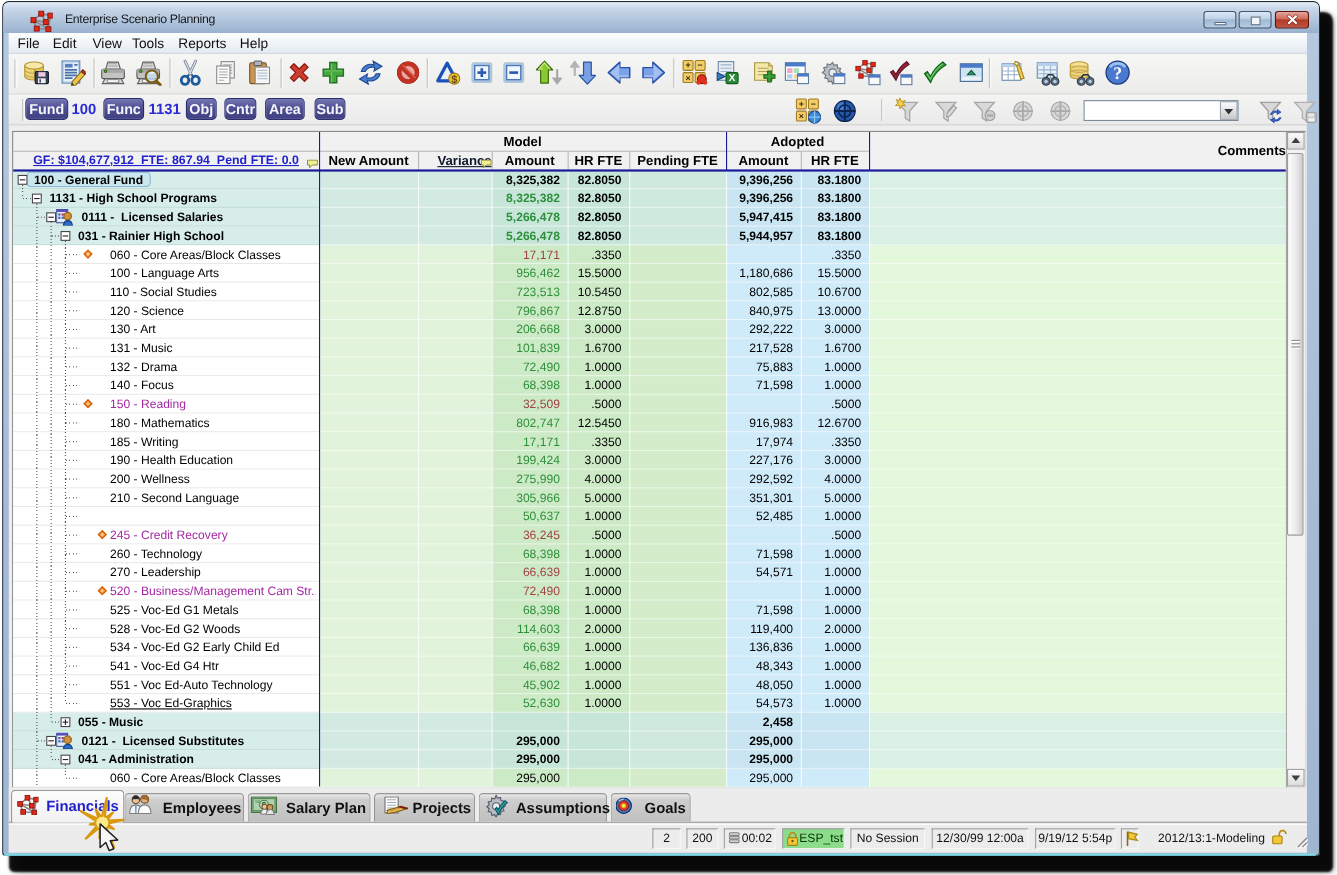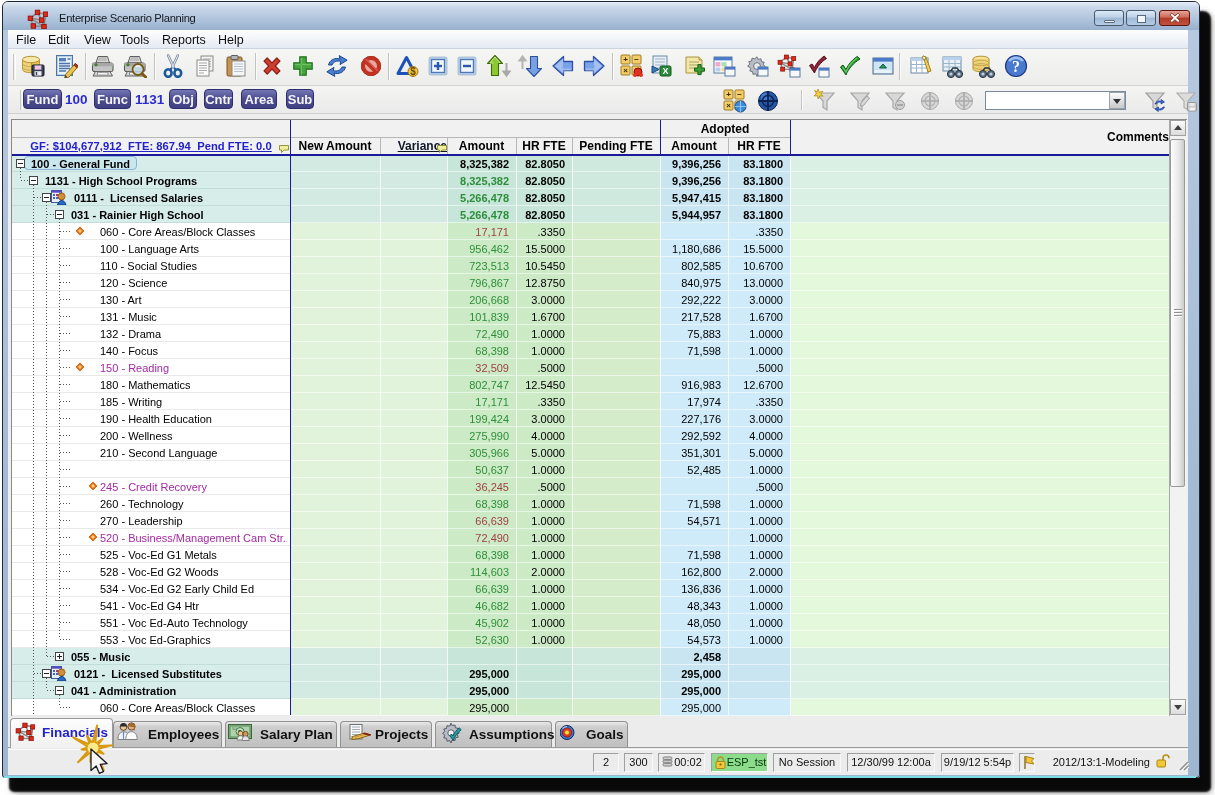--- a/index.html
+++ b/index.html
@@ -338,20 +338,21 @@
       <rect x="15.5" y="14" width="5" height="3" fill="#e8e8e8"></rect>
       <rect x="15.5" y="18.5" width="5.5" height="3" fill="#f0f0f0"></rect>
     </svg>
     <div style="position:absolute;left:985px;top:91px;width:141px;height:19px;background:#fff;border:1px solid #7a8a9a;">
       <div style="position:absolute;left:123px;top:0px;width:16px;height:17px;background:linear-gradient(#fdfdfd,#dcdcdc 60%,#c8c8c8);border:1px solid #9aa4ae;"><svg width="14" height="15">
           <path d="M3 6l4 5 4-5z" fill="#303030"></path>
         </svg></div>
     </div>
     <div style="position:absolute;left:11px;top:119px;width:1176px;height:597px;background:#f1f1f1;border:1px solid #8a8a8a;"></div>
     <div style="position:absolute;left:12px;top:137px;width:278px;height:17px;text-align:center;font:bold 11.2px 'Liberation Sans';color:#2222cc;padding-top:3px;letter-spacing:0.05px;"><span style="text-decoration:underline">GF: $104,677,912&nbsp; FTE: 867.94&nbsp; Pend FTE: 0.0</span></div>
+    <div style="position:absolute;left:290px;top:122px;width:370px;height:15px;text-align:center;font:bold 12px 'Liberation Sans';color:#000;">Model</div>
     <div style="position:absolute;left:660px;top:122px;width:130px;height:15px;text-align:center;font:bold 12px 'Liberation Sans';color:#000;">Adopted</div>
     <div style="position:absolute;left:790px;top:130px;width:379px;height:15px;text-align:right;font:bold 12px 'Liberation Sans';color:#000;">Comments</div>
     <div style="position:absolute;left:290px;top:139px;width:90px;text-align:center;font:bold 12px 'Liberation Sans';color:#000;">New Amount</div>
     <div style="position:absolute;left:380px;top:139px;width:67px;text-align:right;font:bold 12px 'Liberation Sans';color:#0f172a;text-decoration:underline;">Variance</div>
     <div style="position:absolute;left:447px;top:139px;width:69px;text-align:center;font:bold 12px 'Liberation Sans';color:#000;">Amount</div>
     <div style="position:absolute;left:516px;top:139px;width:56px;text-align:center;font:bold 12px 'Liberation Sans';color:#000;">HR FTE</div>
     <div style="position:absolute;left:572px;top:139px;width:88px;text-align:center;font:bold 12px 'Liberation Sans';color:#000;">Pending FTE</div>
     <div style="position:absolute;left:660px;top:139px;width:68px;text-align:center;font:bold 12px 'Liberation Sans';color:#000;">Amount</div>
     <div style="position:absolute;left:728px;top:139px;width:62px;text-align:center;font:bold 12px 'Liberation Sans';color:#000;">HR FTE</div>
     <div style="position:absolute;left:12px;top:137px;width:778px;height:1px;background:#b8b8b8;"></div>
@@ -773,21 +774,21 @@
     <div style="position:absolute;left:447px;top:563px;width:69px;height:17px;background:#cdeac6;"></div>
     <div style="position:absolute;left:516px;top:563px;width:56px;height:17px;background:#cdeac6;"></div>
     <div style="position:absolute;left:572px;top:563px;width:88px;height:17px;background:#d4ecca;"></div>
     <div style="position:absolute;left:660px;top:563px;width:68px;height:17px;background:#cfeaf9;"></div>
     <div style="position:absolute;left:728px;top:563px;width:62px;height:17px;background:#cfeaf9;"></div>
     <div style="position:absolute;left:790px;top:563px;width:379px;height:17px;background:#e4f8dc;"></div>
     <div style="position:absolute;left:12px;top:579px;width:278px;height:1px;background:#e9e9e9;"></div>
     <div style="position:absolute;left:290px;top:579px;width:879px;height:1px;background:rgba(255,255,255,0.55);"></div>
     <div style="position:absolute;left:389px;top:566px;width:120px;text-align:right;font:11px 'Liberation Sans';color:#2d8f3a;">114,603</div>
     <div style="position:absolute;left:445px;top:566px;width:120px;text-align:right;font:11px 'Liberation Sans';color:#000;">2.0000</div>
-    <div style="position:absolute;left:601px;top:566px;width:120px;text-align:right;font:11px 'Liberation Sans';color:#000;">162,800</div>
+    <div style="position:absolute;left:601px;top:566px;width:120px;text-align:right;font:11px 'Liberation Sans';color:#000;">119,400</div>
     <div style="position:absolute;left:663px;top:566px;width:120px;text-align:right;font:11px 'Liberation Sans';color:#000;">2.0000</div>
     <div style="position:absolute;left:100px;top:566px;width:187px;overflow:hidden;font:11px 'Liberation Sans';color:#000;white-space:nowrap;">528 - Voc-Ed G2 Woods</div>
     <div style="position:absolute;left:12px;top:580px;width:278px;height:17px;background:#ffffff;"></div>
     <div style="position:absolute;left:290px;top:580px;width:90px;height:17px;background:#e2f3db;"></div>
     <div style="position:absolute;left:380px;top:580px;width:67px;height:17px;background:#e2f3db;"></div>
     <div style="position:absolute;left:447px;top:580px;width:69px;height:17px;background:#cdeac6;"></div>
     <div style="position:absolute;left:516px;top:580px;width:56px;height:17px;background:#cdeac6;"></div>
     <div style="position:absolute;left:572px;top:580px;width:88px;height:17px;background:#d4ecca;"></div>
     <div style="position:absolute;left:660px;top:580px;width:68px;height:17px;background:#cfeaf9;"></div>
     <div style="position:absolute;left:728px;top:580px;width:62px;height:17px;background:#cfeaf9;"></div>
@@ -839,21 +840,21 @@
     <div style="position:absolute;left:572px;top:631px;width:88px;height:17px;background:#d4ecca;"></div>
     <div style="position:absolute;left:660px;top:631px;width:68px;height:17px;background:#cfeaf9;"></div>
     <div style="position:absolute;left:728px;top:631px;width:62px;height:17px;background:#cfeaf9;"></div>
     <div style="position:absolute;left:790px;top:631px;width:379px;height:17px;background:#e4f8dc;"></div>
     <div style="position:absolute;left:12px;top:647px;width:278px;height:1px;background:#e9e9e9;"></div>
     <div style="position:absolute;left:290px;top:647px;width:879px;height:1px;background:rgba(255,255,255,0.55);"></div>
     <div style="position:absolute;left:389px;top:634px;width:120px;text-align:right;font:11px 'Liberation Sans';color:#2d8f3a;">52,630</div>
     <div style="position:absolute;left:445px;top:634px;width:120px;text-align:right;font:11px 'Liberation Sans';color:#000;">1.0000</div>
     <div style="position:absolute;left:601px;top:634px;width:120px;text-align:right;font:11px 'Liberation Sans';color:#000;">54,573</div>
     <div style="position:absolute;left:663px;top:634px;width:120px;text-align:right;font:11px 'Liberation Sans';color:#000;">1.0000</div>
-    <div style="position:absolute;left:100px;top:634px;width:187px;overflow:hidden;font:11px 'Liberation Sans';color:#000;white-space:nowrap;">553 - Voc Ed-Graphics</div>
+    <div style="position:absolute;left:100px;top:634px;width:187px;overflow:hidden;font:11px 'Liberation Sans';color:#000;white-space:nowrap;text-decoration:underline;">553 - Voc Ed-Graphics</div>
     <div style="position:absolute;left:12px;top:648px;width:278px;height:17px;background:#d7ede9;"></div>
     <div style="position:absolute;left:290px;top:648px;width:90px;height:17px;background:#d3eae3;"></div>
     <div style="position:absolute;left:380px;top:648px;width:67px;height:17px;background:#d3eae3;"></div>
     <div style="position:absolute;left:447px;top:648px;width:69px;height:17px;background:#c7e6d9;"></div>
     <div style="position:absolute;left:516px;top:648px;width:56px;height:17px;background:#c7e6d9;"></div>
     <div style="position:absolute;left:572px;top:648px;width:88px;height:17px;background:#cfe9de;"></div>
     <div style="position:absolute;left:660px;top:648px;width:68px;height:17px;background:#c8e5f1;"></div>
     <div style="position:absolute;left:728px;top:648px;width:62px;height:17px;background:#c8e5f1;"></div>
     <div style="position:absolute;left:790px;top:648px;width:379px;height:17px;background:#daf0e4;"></div>
     <div style="position:absolute;left:12px;top:664px;width:278px;height:1px;background:#c3ddd8;"></div>
@@ -1059,21 +1060,21 @@
       <path d="M9 13.5l3.2 5c1.6-4.4 4.4-8 8-10.8l-2-1.8c-2.8 2.2-4.8 4.8-6.3 8.1l-1.4-2z" fill="#2a9aa0" stroke="#0a5a60"></path>
     </svg>
     <svg style="position:absolute;left:560px;top:725px" width="15" height="15" viewBox="0 0 15 15">
       <circle cx="7" cy="7.5" r="7" fill="#3a78cc" stroke="#0e2a5a" stroke-width="1"></circle>
       <circle cx="7" cy="7.5" r="4.6" fill="#e03828" stroke="#8a1408" stroke-width="0.8"></circle>
       <circle cx="7" cy="7.5" r="2.1" fill="#f8e838" stroke="#b89818" stroke-width="0.6"></circle>
       <path d="M2.5 3.5A6 6 0 017 1.6" stroke="#9cc0ec" stroke-width="1.3" fill="none"></path>
     </svg>
     <div style="position:absolute;left:8px;top:749px;width:1180px;height:26px;background:#ececec;border-top:1px solid #fbfbfb;"></div>
     <div style="position:absolute;left:593px;top:753px;width:26px;height:19px;background:#ececec;border:1px solid;border-color:#9f9f9f #f8f8f8 #f8f8f8 #9f9f9f;font:11px 'Liberation Sans';color:#111;text-align:center;"><span style="position:relative;top:2px">2</span></div>
-    <div style="position:absolute;left:624px;top:753px;width:29px;height:19px;background:#ececec;border:1px solid;border-color:#9f9f9f #f8f8f8 #f8f8f8 #9f9f9f;font:11px 'Liberation Sans';color:#111;text-align:center;"><span style="position:relative;top:2px">300</span></div>
+    <div style="position:absolute;left:624px;top:753px;width:29px;height:19px;background:#ececec;border:1px solid;border-color:#9f9f9f #f8f8f8 #f8f8f8 #9f9f9f;font:11px 'Liberation Sans';color:#111;text-align:center;"><span style="position:relative;top:2px">200</span></div>
     <div style="position:absolute;left:658px;top:753px;width:47px;height:19px;background:#ececec;border:1px solid;border-color:#9f9f9f #f8f8f8 #f8f8f8 #9f9f9f;font:11px 'Liberation Sans';color:#111;text-align:center;"><span style="position:relative;top:2px;margin-left:13px">00:02</span></div>
     <svg style="position:absolute;left:662px;top:756px" width="12" height="12" viewBox="0 0 12 12">
       <rect x="1" y="1" width="9" height="2.6" rx="1.3" fill="#d0d0d0" stroke="#808080"></rect>
       <rect x="1" y="4.2" width="9" height="2.6" rx="1.3" fill="#c8c8c8" stroke="#808080"></rect>
       <rect x="1" y="7.4" width="9" height="2.6" rx="1.3" fill="#d0d0d0" stroke="#808080"></rect>
     </svg>
     <div style="position:absolute;left:711px;top:753px;width:57px;height:19px;background:#ececec;border:1px solid;border-color:#9f9f9f #f8f8f8 #f8f8f8 #9f9f9f;font:11px 'Liberation Sans';color:#111;text-align:center;background:#8cdc8c;"><span style="position:relative;top:2px;margin-left:14px;color:#083808">ESP_tst</span></div>
     <svg style="position:absolute;left:714px;top:756px" width="14" height="14" viewBox="0 0 14 14">
       <path d="M3.5 6V4.5C3.5 2.6 4.9 1 6.5 1s3 1.6 3 3.5V6" fill="none" stroke="#b89018" stroke-width="1.6"></path>
       <rect x="2" y="5.5" width="9" height="7" rx="1.2" fill="#f2c838" stroke="#a88410"></rect>

